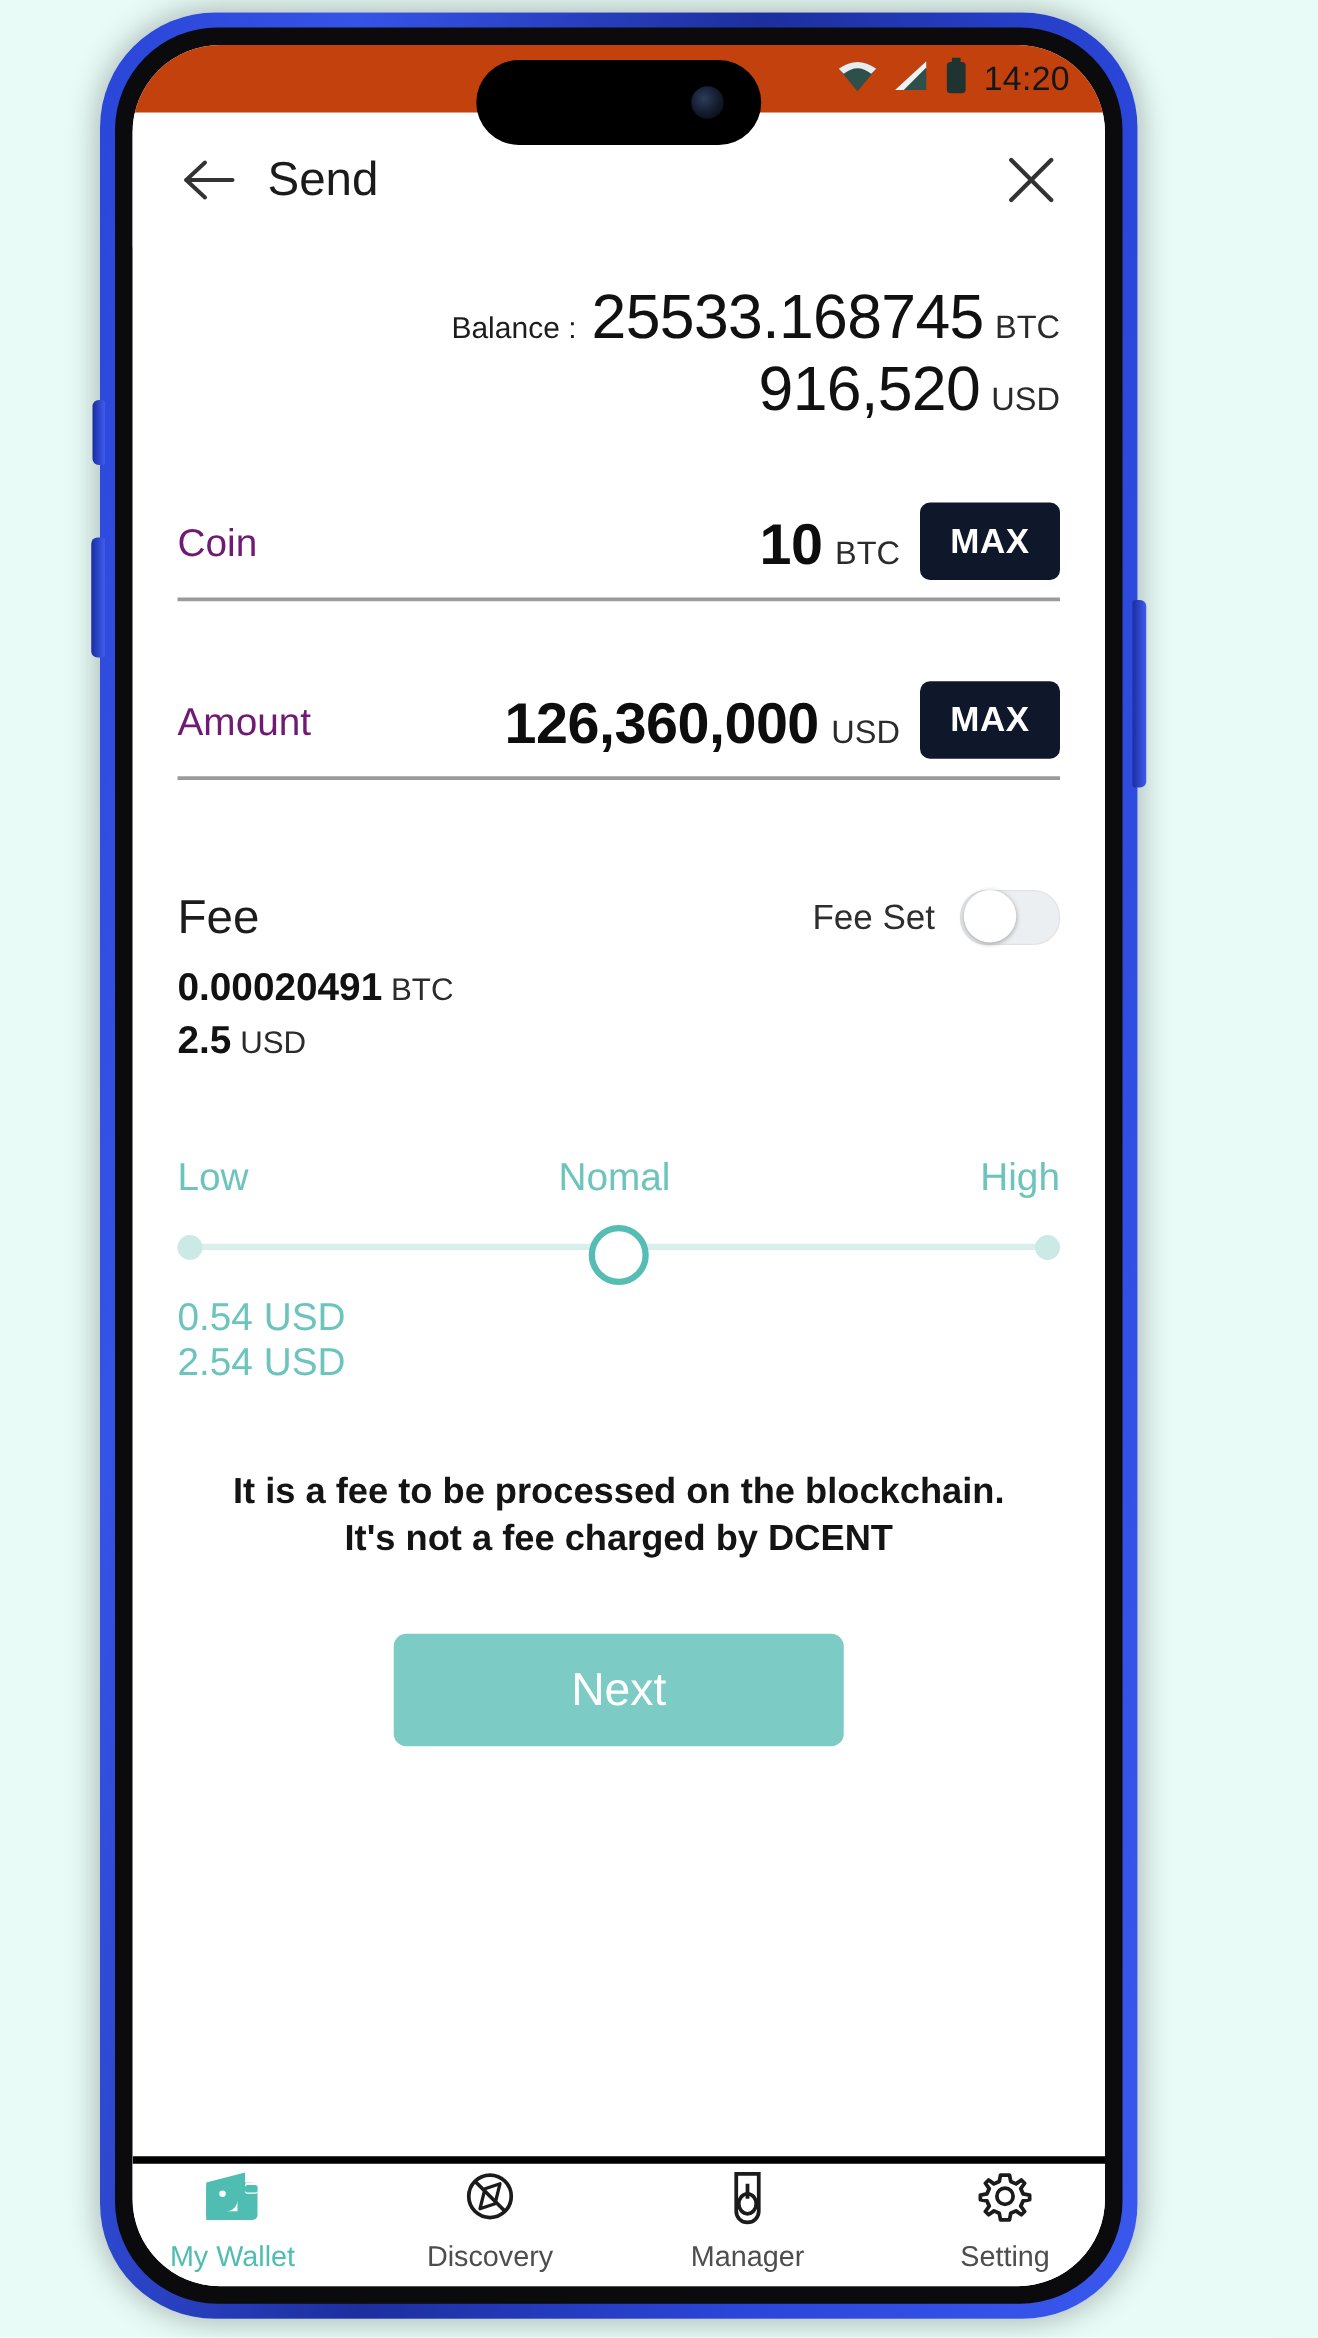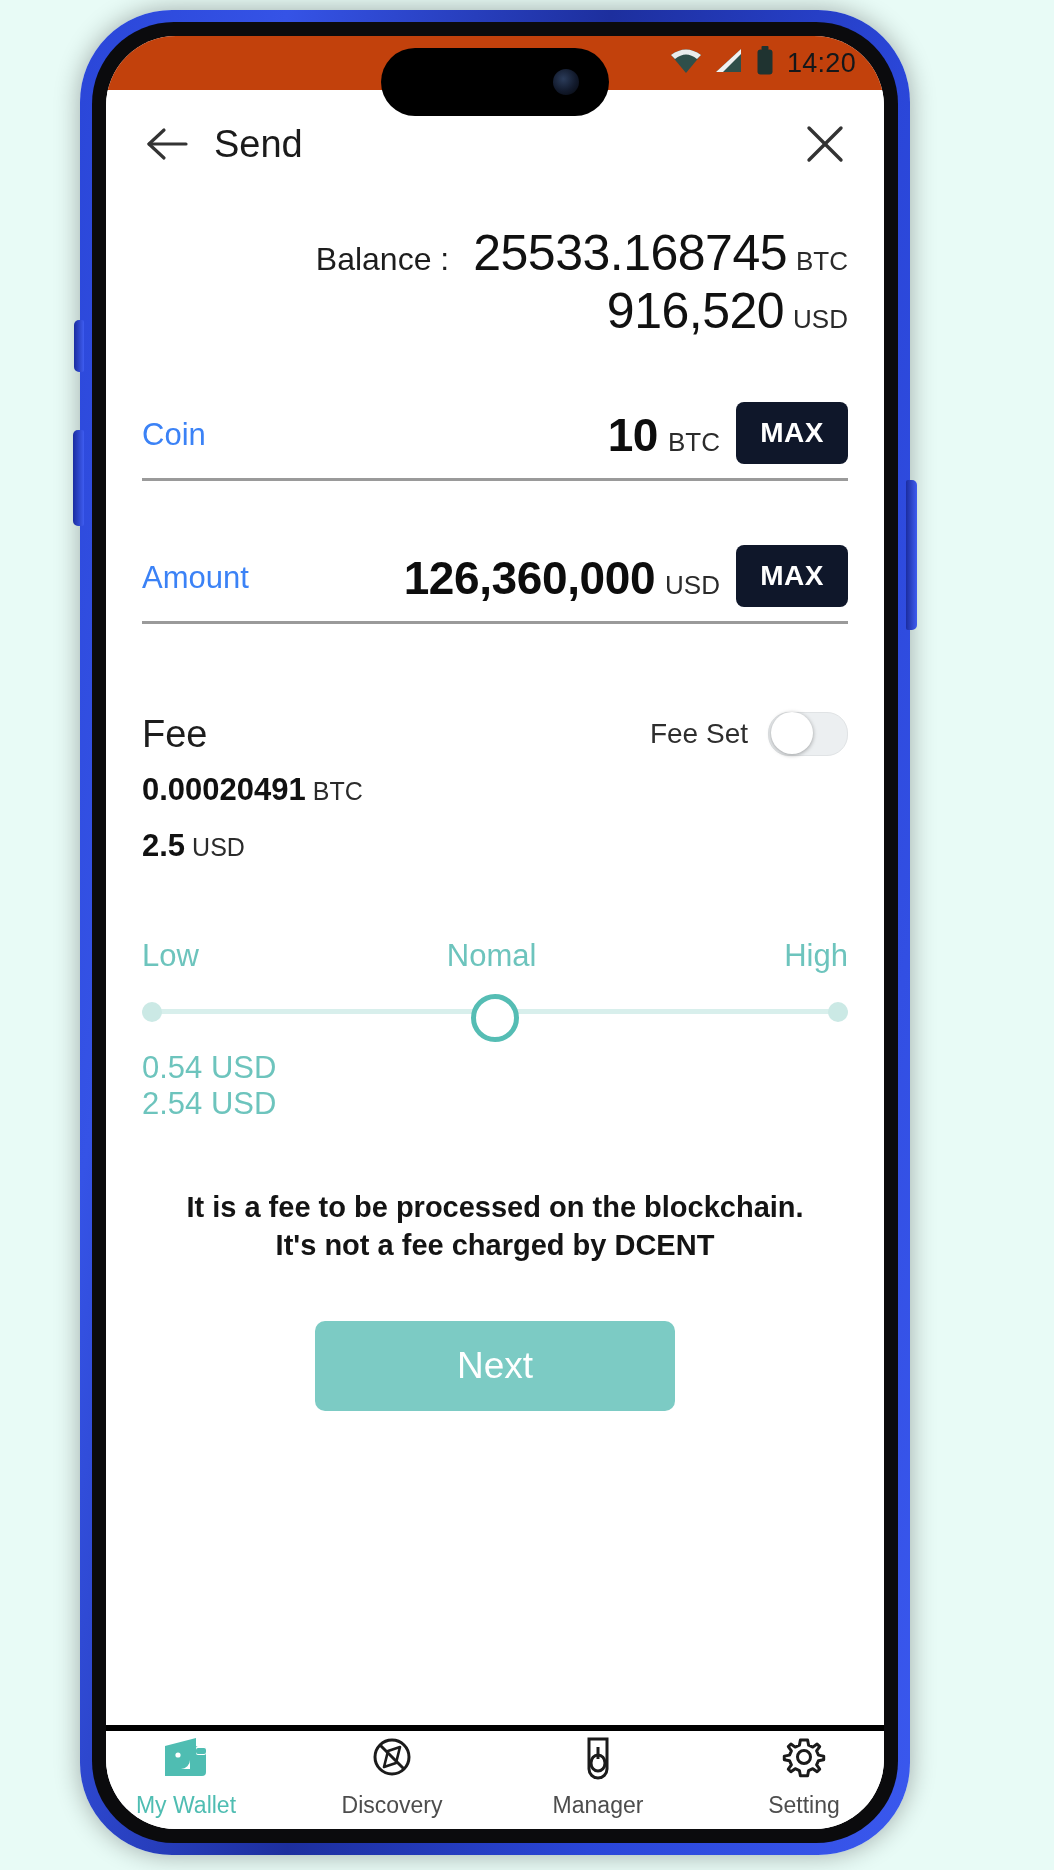--- a/index.html
+++ b/index.html
@@ -61,35 +61,35 @@
     height:108px;display:flex;align-items:center;
     padding:0 36px;box-sizing:border-box;background:#fff;
   }
   #back-arrow{width:50px;height:50px;flex:none;cursor:pointer;}
   #header-title{font-size:38px;color:#1b1b1b;margin-left:22px;flex:1;}
   #close-x{width:46px;height:46px;flex:none;cursor:pointer;}
 
   
   #balance-block{padding:26px 36px 0 36px;text-align:right;}
   .bal-row{display:flex;align-items:baseline;justify-content:flex-end;}
-  #balance-label{font-size:32px;color:#1d1d1d;margin-right:24px;}
+  #balance-label{font-size:24px;color:#1d1d1d;margin-right:12px;}
   #balance-btc{font-size:50px;color:#111;letter-spacing:-.5px;}
   #balance-usd{font-size:50px;color:#111;letter-spacing:-.5px;}
   .unit{font-size:26px;color:#2a2a2a;margin-left:9px;}
   .bal-row.second{}
 
   
   #form-block{padding:62px 36px 0 36px;}
   .input-row{margin-bottom:10px;}
   .input-line{
     display:flex;align-items:center;
     border-bottom:3px solid #9a9a9a;
     padding-bottom:10px;
   }
-  .input-ph{font-size:31px;color:#3b82f6;flex:none;}
+  .input-ph{font-size:31px;color:#701a75;flex:none;}
   .input-val-wrap{flex:1;display:flex;align-items:baseline;justify-content:flex-end;padding-right:16px;}
   .input-val{font-size:46px;color:#0d0d0d;font-weight:bold;letter-spacing:-.4px;}
   .input-unit{font-size:26px;color:#2b2b2b;margin-left:10px;}
   .max-btn{
     flex:none;width:112px;height:62px;border-radius:8px;
     background:#0f172a;color:#fff;font-size:28px;font-weight:bold;
     display:flex;align-items:center;justify-content:center;
     letter-spacing:.5px;cursor:pointer;margin-bottom:4px;
   }
   .row-gap{height:54px;}
@@ -103,21 +103,21 @@
     width:78px;height:42px;border-radius:21px;background:#eceff1;
     border:1px solid #e0e3e5;position:relative;cursor:pointer;flex:none;
   }
   #fee-toggle-knob{
     position:absolute;left:2px;top:-1px;width:42px;height:42px;border-radius:50%;
     background:#fff;box-shadow:0 1px 4px rgba(0,0,0,.35);
   }
   .fee-amt{margin-top:16px;font-size:31px;color:#111;}
   .fee-amt b{font-weight:bold;}
   .fee-amt .u{font-size:25px;color:#2b2b2b;margin-left:7px;}
-  .fee-amt.second{margin-top:20px;}
+  .fee-amt.second{margin-top:6px;}
 
   
   #slider-block{padding:74px 36px 0 36px;}
   #slider-labels{display:flex;justify-content:space-between;font-size:31px;color:#6dc4bd;}
   #slider-track-wrap{position:relative;height:52px;margin-top:12px;}
   #slider-track{
     position:absolute;left:0;right:0;top:23px;height:5px;border-radius:3px;background:#d8efec;
   }
   #slider-dot-left{
     position:absolute;left:0;top:16px;width:20px;height:20px;border-radius:50%;background:#cbe9e5;

